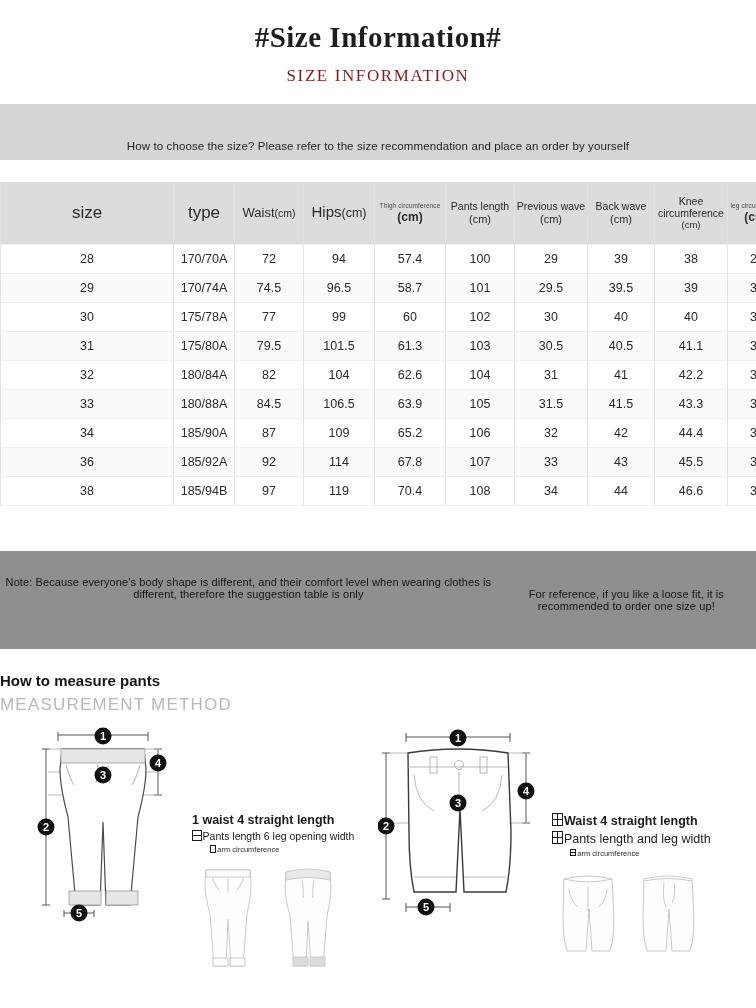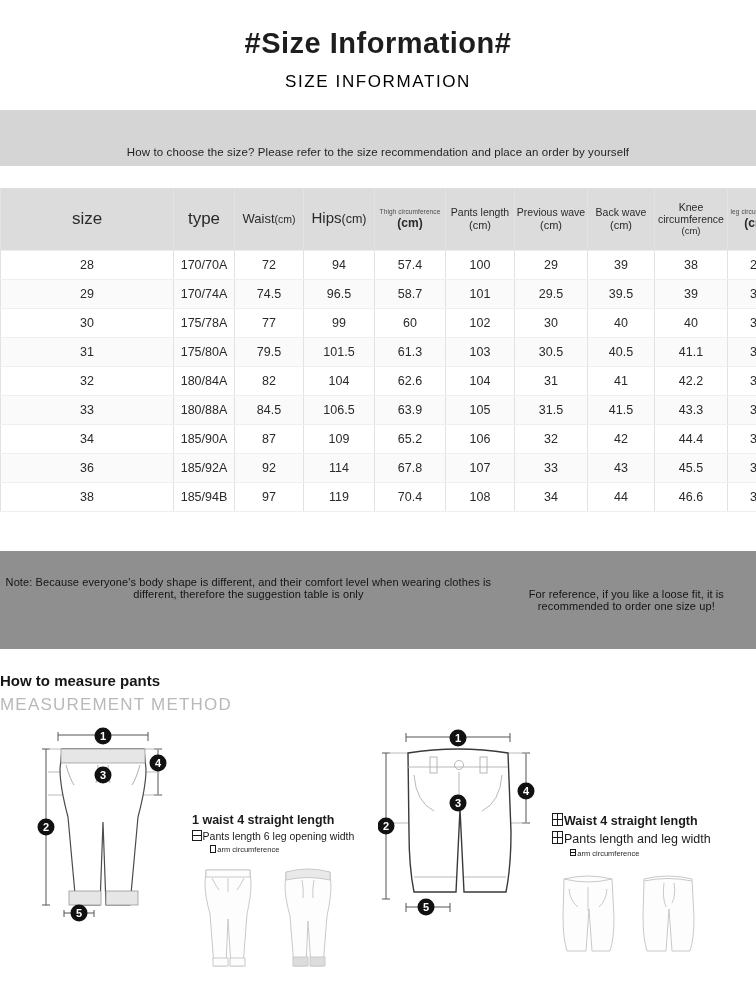--- a/index.html
+++ b/index.html
@@ -11,35 +11,36 @@
     width: 756px;
     height: 1008px;
     font-family: "Liberation Sans", sans-serif;
     color: #222222;
     overflow: hidden;
     position: relative;
   }
 
   
   .title-block {
-    padding-top: 26px;
+    padding-top: 20px;
     text-align: center;
+    font-family: Liberation Serif, serif;
   }
   .main-title {
     font-size: 29px;
     font-weight: bold;
     letter-spacing: 0.5px;
     color: #1e1e1e;
     line-height: 1.2;
   }
   .sub-title {
     margin-top: 11px;
     font-size: 17px;
     letter-spacing: 1.6px;
-    color: #000000;
+    color: #7f1d1d;
     font-weight: 400;
   }
 
   
   .advice-band {
     margin-top: 18px;
     width: 756px;
     height: 56px;
     background: #d5d5d5;
     display: flex;

